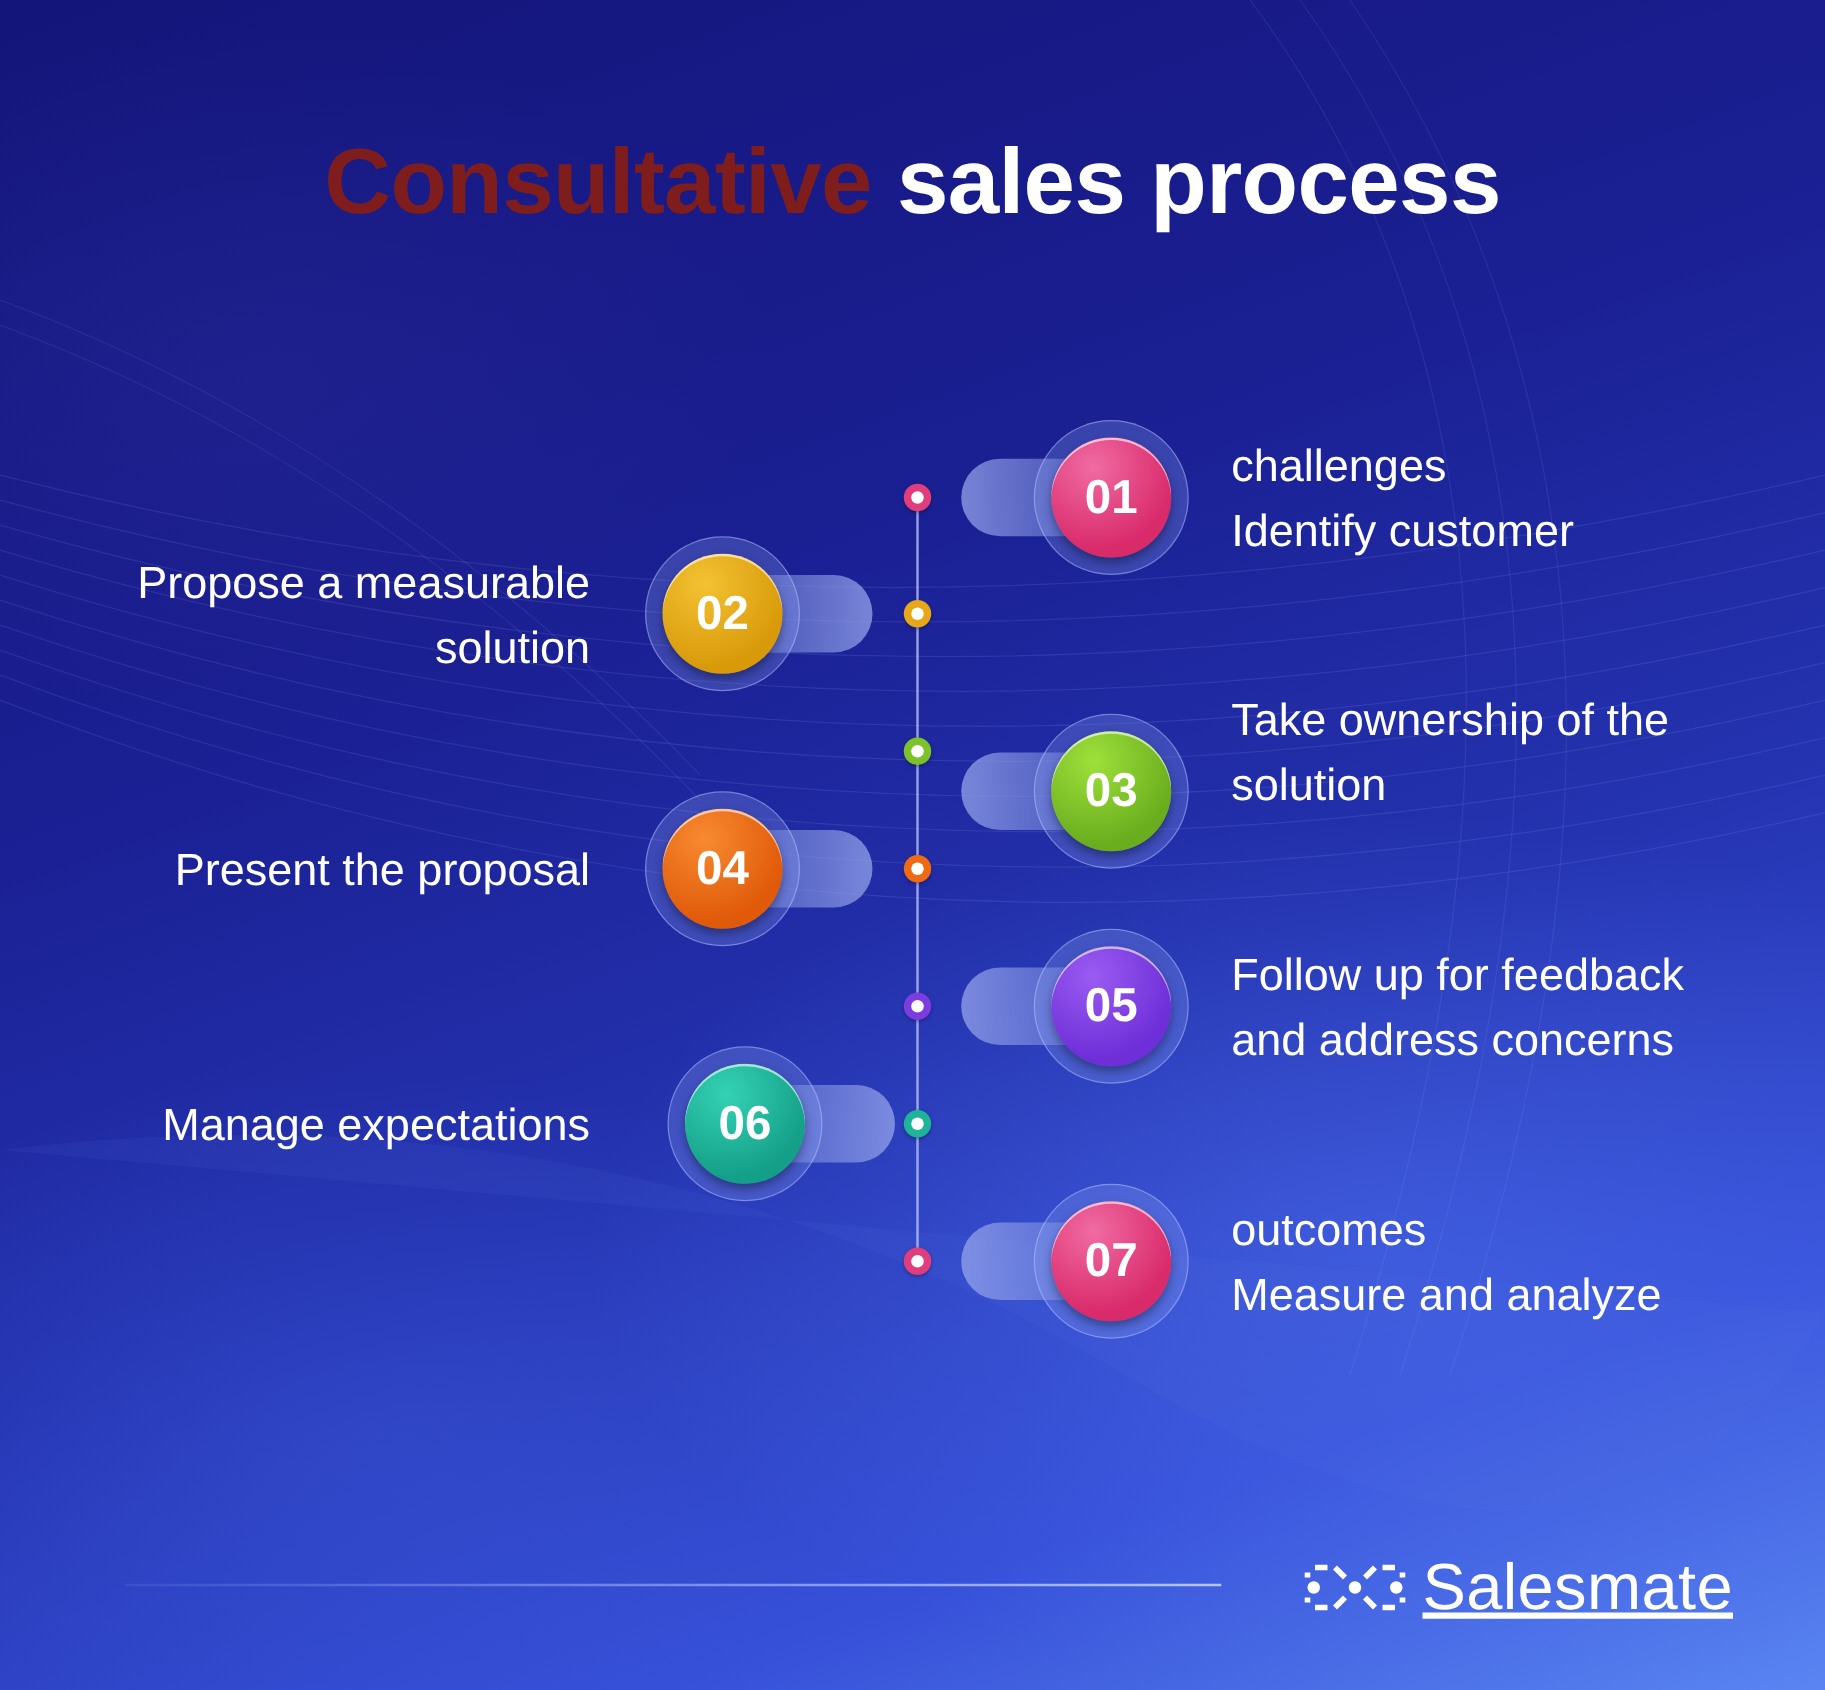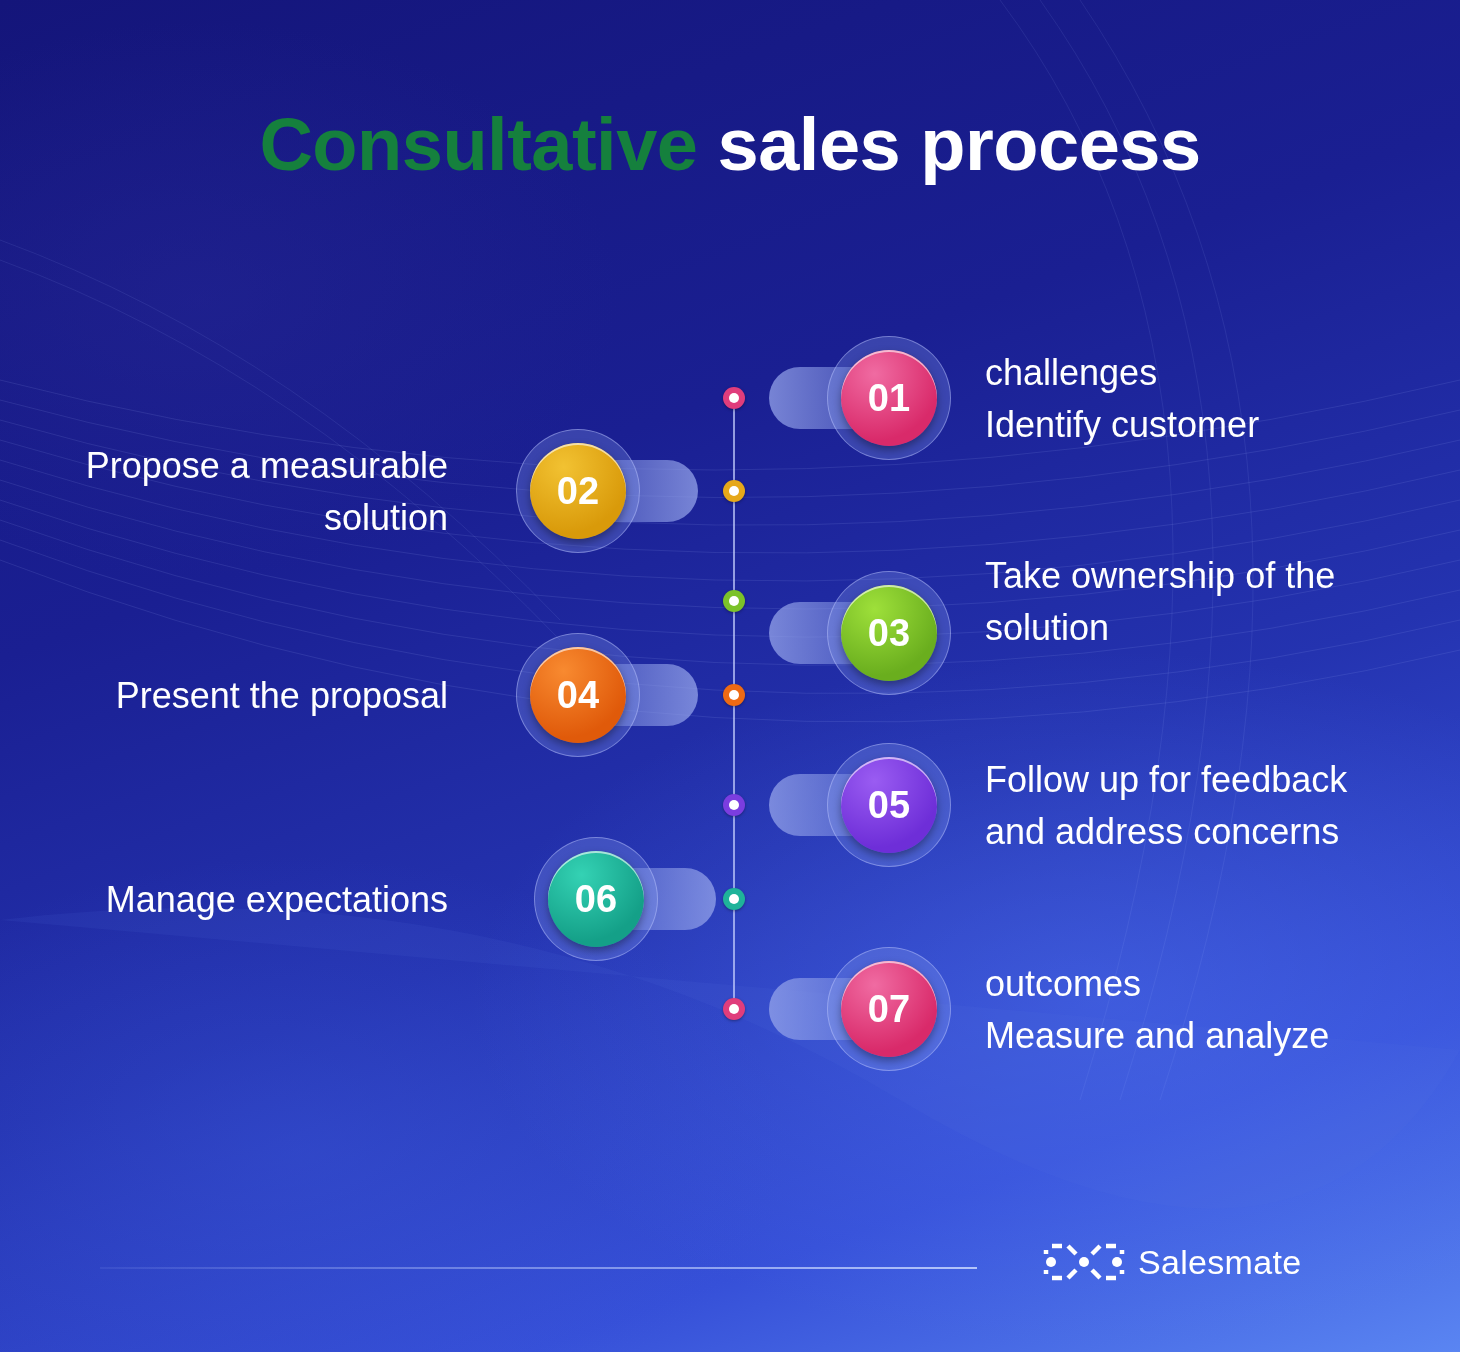--- a/index.html
+++ b/index.html
@@ -9,45 +9,45 @@
   }
   .bg-glow { position:absolute; inset:0; pointer-events:none;
     background:
       radial-gradient(ellipse 900px 500px at 1100px 1000px, rgba(90,130,255,0.35), transparent 70%),
       radial-gradient(ellipse 700px 420px at 300px 1150px, rgba(60,90,220,0.35), transparent 70%),
       radial-gradient(ellipse 600px 400px at 200px 300px, rgba(40,40,150,0.4), transparent 70%);
   }
   .arcs { position:absolute; inset:0; pointer-events:none; }
   .title { position:absolute; left:0; right:0; top:102px; text-align:center;
     font-size:74px; font-weight:700; letter-spacing:-0.5px; color:#fff; }
-  .title .accent { color:#15803d; }
+  .title .accent { color:#7f1d1d; }
 
   .spine { position:absolute; left:733px; top:398px; width:2px; height:612px; background:rgba(200,210,255,0.7); }
   .dot { position:absolute; width:22px; height:22px; border-radius:50%; transform:translate(-50%,-50%);
     box-shadow: 0 1px 3px rgba(0,0,0,0.35); }
   .dot::after { content:""; position:absolute; left:6px; top:6px; width:10px; height:10px; border-radius:50%; background:#fff; }
 
   .node { position:absolute; width:124px; height:124px; transform:translate(-50%,-50%); }
   .halo { position:absolute; inset:0; border-radius:50%; background:rgba(140,160,240,0.28);
     border:1.5px solid rgba(190,200,255,0.45); }
   .tail { position:absolute; top:50%; width:120px; height:62px; transform:translateY(-50%); border-radius:31px; }
   .node.right .tail { right:62px; background:linear-gradient(90deg, rgba(150,165,235,0.75), rgba(120,140,225,0.35)); }
   .node.left .tail { left:62px; background:linear-gradient(270deg, rgba(150,165,235,0.75), rgba(120,140,225,0.35)); }
   .ball { position:absolute; left:14px; top:14px; width:96px; height:96px; border-radius:50%;
     display:flex; align-items:center; justify-content:center; color:#fff; font-size:38px; font-weight:700;
     box-shadow: inset 0 2px 0 rgba(255,255,255,0.6), 0 4px 8px rgba(0,0,0,0.35); }
 
   .label { position:absolute; color:#fff; font-size:36px; line-height:52px; font-weight:400; }
   .label.right { left:985px; text-align:left; }
-  .label.left { right:1012px; text-align:right; }
+  .label.left { right:988px; text-align:right; }
 
   .footer-line { position:absolute; left:100px; top:1267px; width:877px; height:2px;
     background:linear-gradient(90deg, rgba(160,180,255,0.1), rgba(200,215,255,0.85)); }
   .brand { position:absolute; left:1042px; top:1240px; display:flex; align-items:center; gap:12px; }
-  .brand-name { color:#fff; font-size:34px; font-weight:400; letter-spacing:0.3px; }
+  .brand-name { color:#fff; font-size:52px; font-weight:400; letter-spacing:0.3px;text-decoration:underline; }
 </style>
 </head>
 <body>
 
 <div class="bg-glow"></div>
 <svg class="arcs" width="1460" height="1352">
   <g fill="none" stroke="rgba(170,190,255,0.12)" stroke-width="1">
     <path d="M0 380 Q 700 560 1460 380"></path>
     <path d="M0 400 Q 700 590 1460 410"></path>
     <path d="M0 420 Q 700 620 1460 440"></path>

